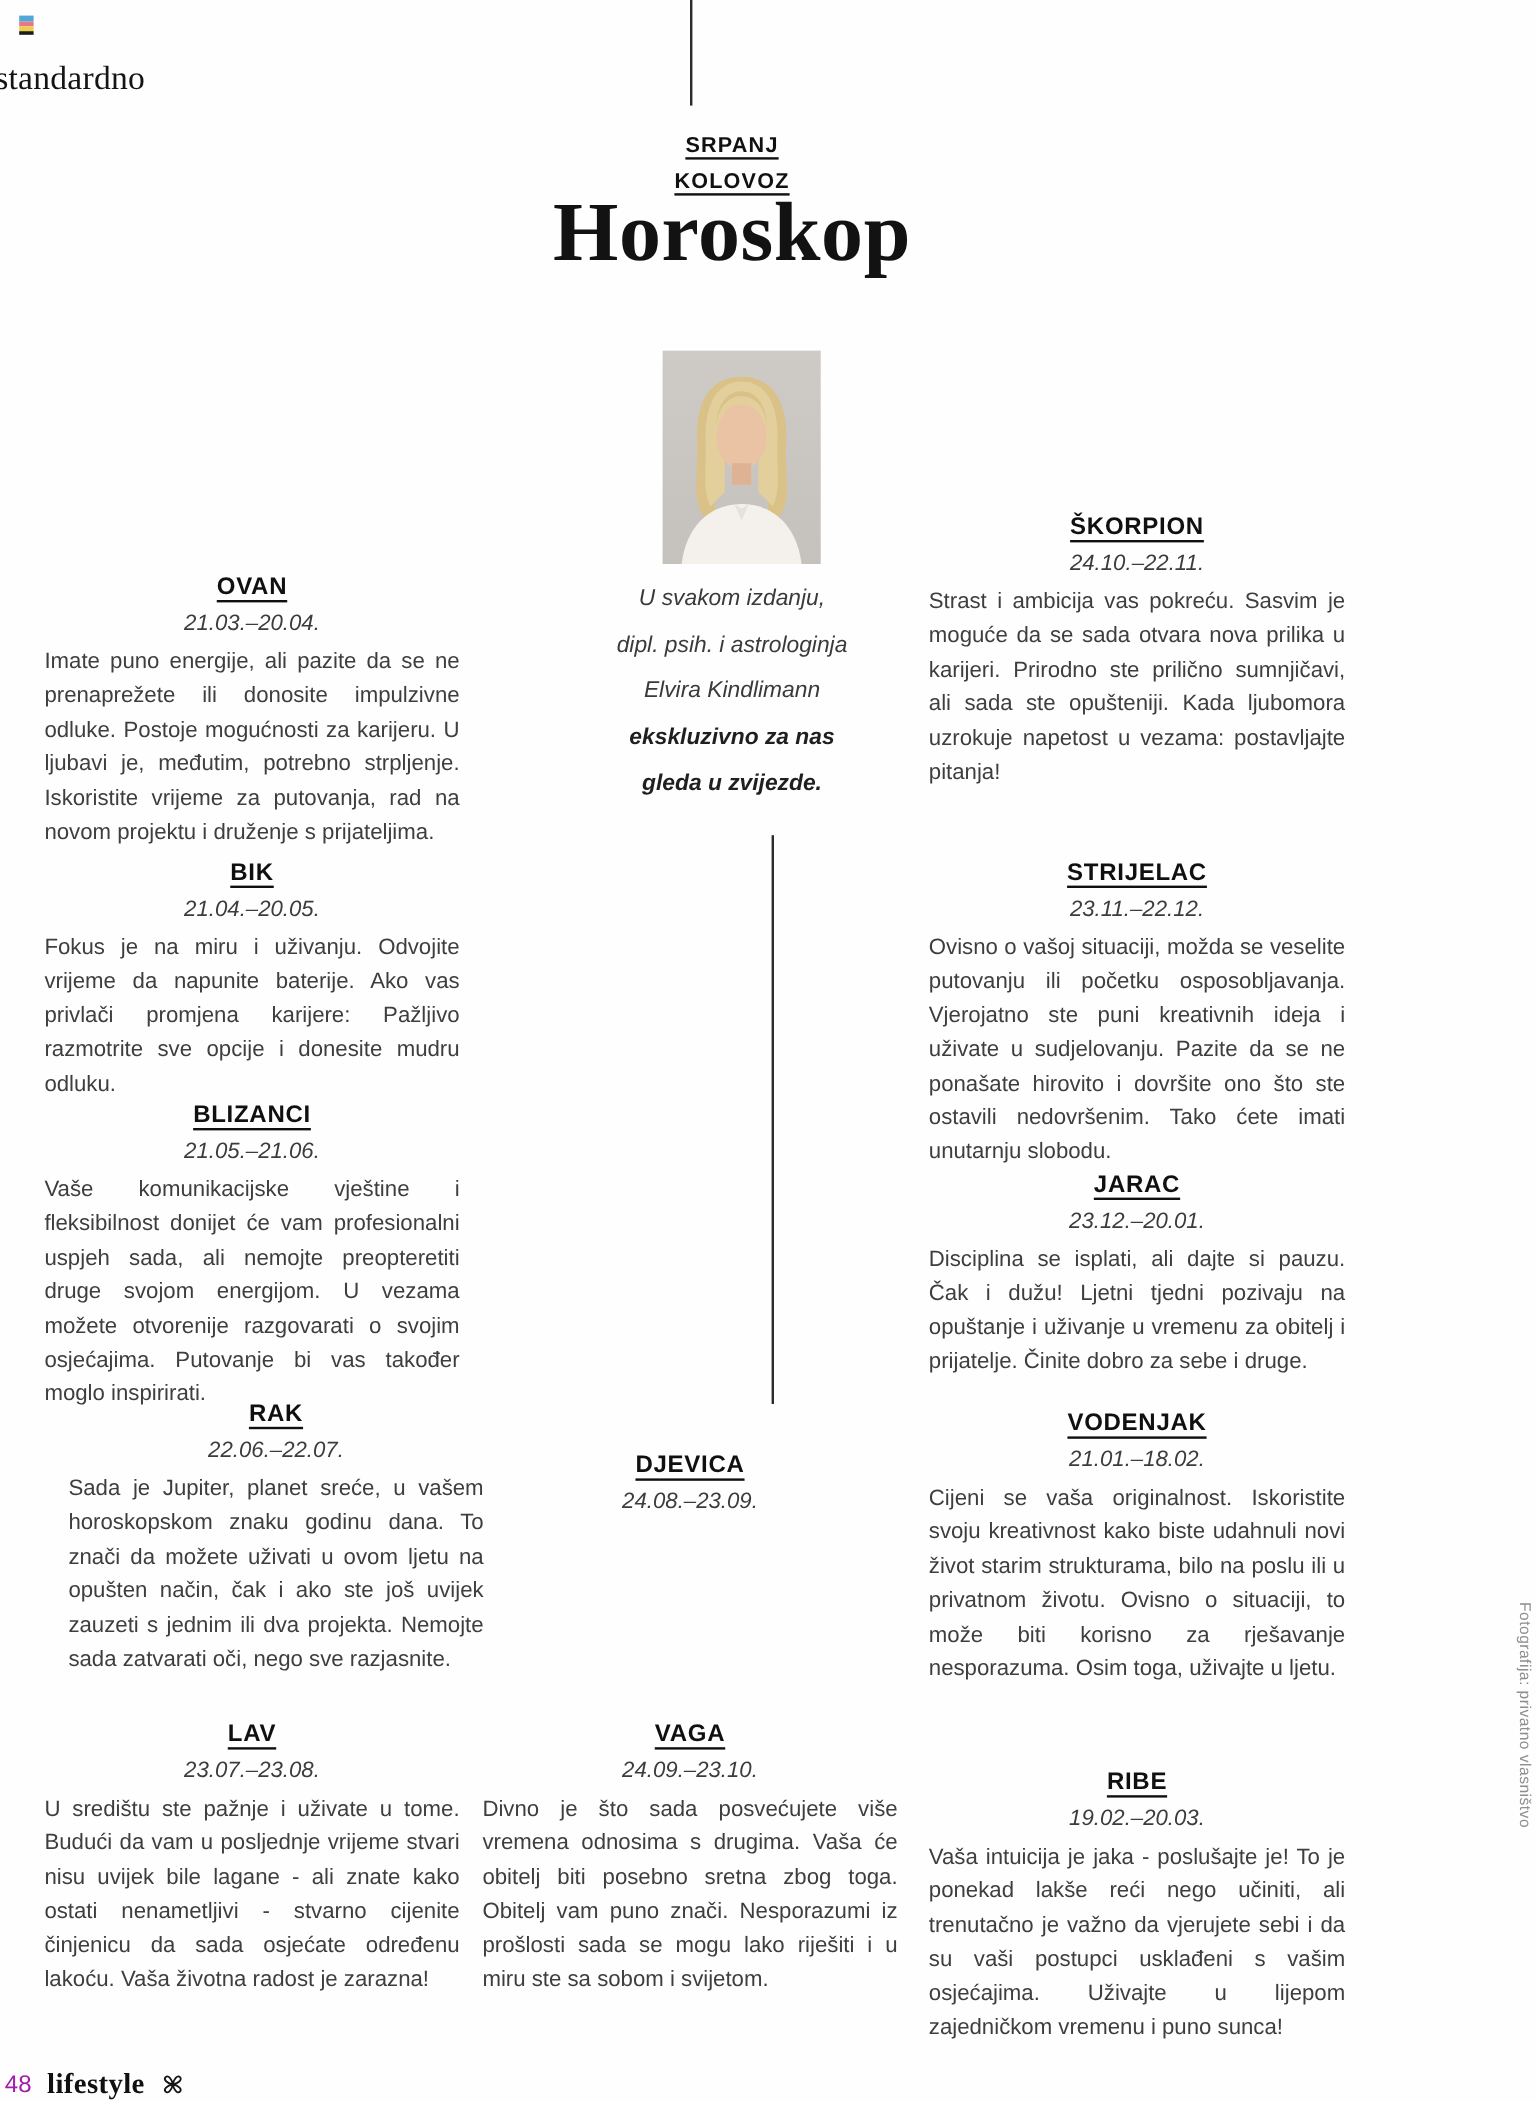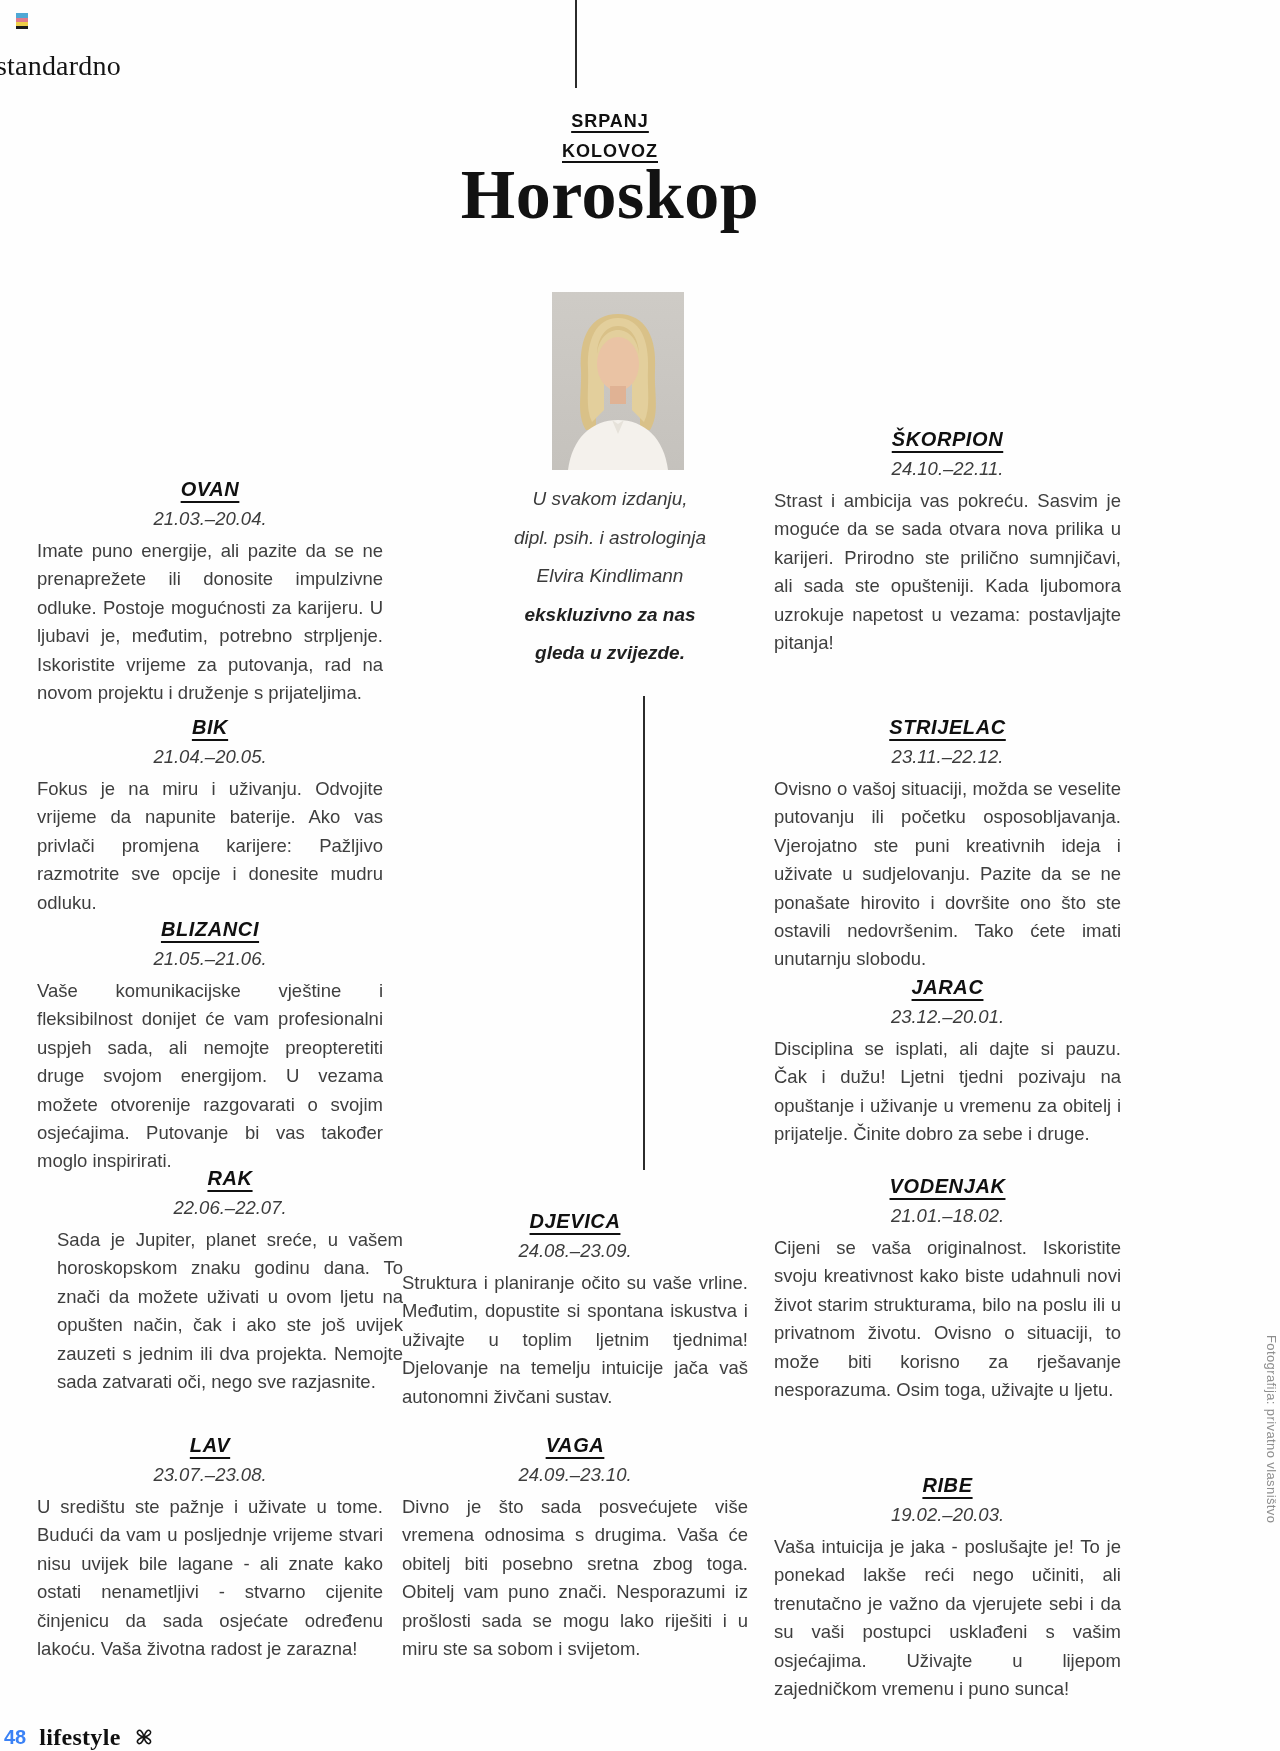--- a/index.html
+++ b/index.html
@@ -33,34 +33,34 @@
   .intro{position:absolute;left:410px;top:480px;width:400px;text-align:center;
          font-style:italic;font-size:19px;line-height:38.5px;color:#3a3a3a;}
   .intro .bold{font-weight:bold;color:#1f1f1f;}
 
   
   .sign{position:absolute;width:346px;}
   .col-left .sign{left:37px;}
   .col-mid  .sign{left:402px;}
   .col-right .sign{left:774px;width:347px;}
   .sign-name{text-align:center;font-size:20px;font-weight:bold;letter-spacing:0.6px;color:#101010;}
-  .sign-name span{text-decoration:underline;text-decoration-thickness:2px;text-underline-offset:5px;font-style:italic;}
+  .sign-name span{text-decoration:underline;text-decoration-thickness:2px;text-underline-offset:5px;}
   .sign-dates{text-align:center;font-style:italic;font-size:18.5px;color:#3c3c3c;margin-top:7px;}
   .sign-text{margin-top:7px;text-align:justify;font-size:18.5px;line-height:28.4px;color:#3e3e3e;}
 
   
   #sign-ovan{top:478px;}      #sign-bik{top:716px;}      #sign-blizanci{top:918px;}
   #sign-rak{top:1167px;margin-left:20px;}      #sign-lav{top:1434px;}
   #sign-djevica{top:1210px;}  #sign-vaga{top:1434px;}
   #sign-skorpion{top:428px;}  #sign-strijelac{top:690px;margin-top:26px;}#sign-jarac{top:976px;}
   #sign-vodenjak{top:1175px;} #sign-ribe{top:1474px;}
 
   
   .footer{position:absolute;left:4px;top:1724px;display:flex;align-items:center;gap:13px;height:26px;}
-  .page-number{font-size:20px;color:#3b82f6;font-weight:bold;}
+  .page-number{font-size:20px;color:#a21caf;}
   .magazine-logo{font-family:"Liberation Serif", serif;font-weight:bold;font-size:24px;color:#101010;letter-spacing:0.3px;}
   .flower-icon{width:20px;height:20px;}
 
   .photo-credit{position:absolute;right:1px;top:1335px;writing-mode:vertical-rl;
                 font-size:13px;color:#8e8e8e;letter-spacing:0.4px;}
 </style>
 </head>
 <body>
 
 <div id="page">
@@ -137,21 +137,20 @@
       <div class="sign-name"><span>LAV</span></div>
       <div class="sign-dates">23.07.–23.08.</div>
       <div class="sign-text">U središtu ste pažnje i uživate u tome. Budući da vam u posljednje vrijeme stvari nisu uvijek bile lagane - ali znate kako ostati nenametljivi - stvarno cijenite činjenicu da sada osjećate određenu lakoću. Vaša životna radost je zarazna!</div>
     </div>
   </div>
 
   <div class="col-mid">
     <div class="sign" id="sign-djevica">
       <div class="sign-name"><span>DJEVICA</span></div>
       <div class="sign-dates">24.08.–23.09.</div>
-      <div class="sign-text">Struktura i planiranje očito su vaše vrline. Međutim, dopustite si spontana iskustva i uživajte u toplim ljetnim tjednima! Djelovanje na temelju intuicije jača vaš autonomni živčani sustav.</div>
     </div>
     <div class="sign" id="sign-vaga">
       <div class="sign-name"><span>VAGA</span></div>
       <div class="sign-dates">24.09.–23.10.</div>
       <div class="sign-text">Divno je što sada posvećujete više vremena odnosima s drugima. Vaša će obitelj biti posebno sretna zbog toga. Obitelj vam puno znači. Nesporazumi iz prošlosti sada se mogu lako riješiti i u miru ste sa sobom i svijetom.</div>
     </div>
   </div>
 
   <div class="col-right">
     <div class="sign" id="sign-skorpion">

